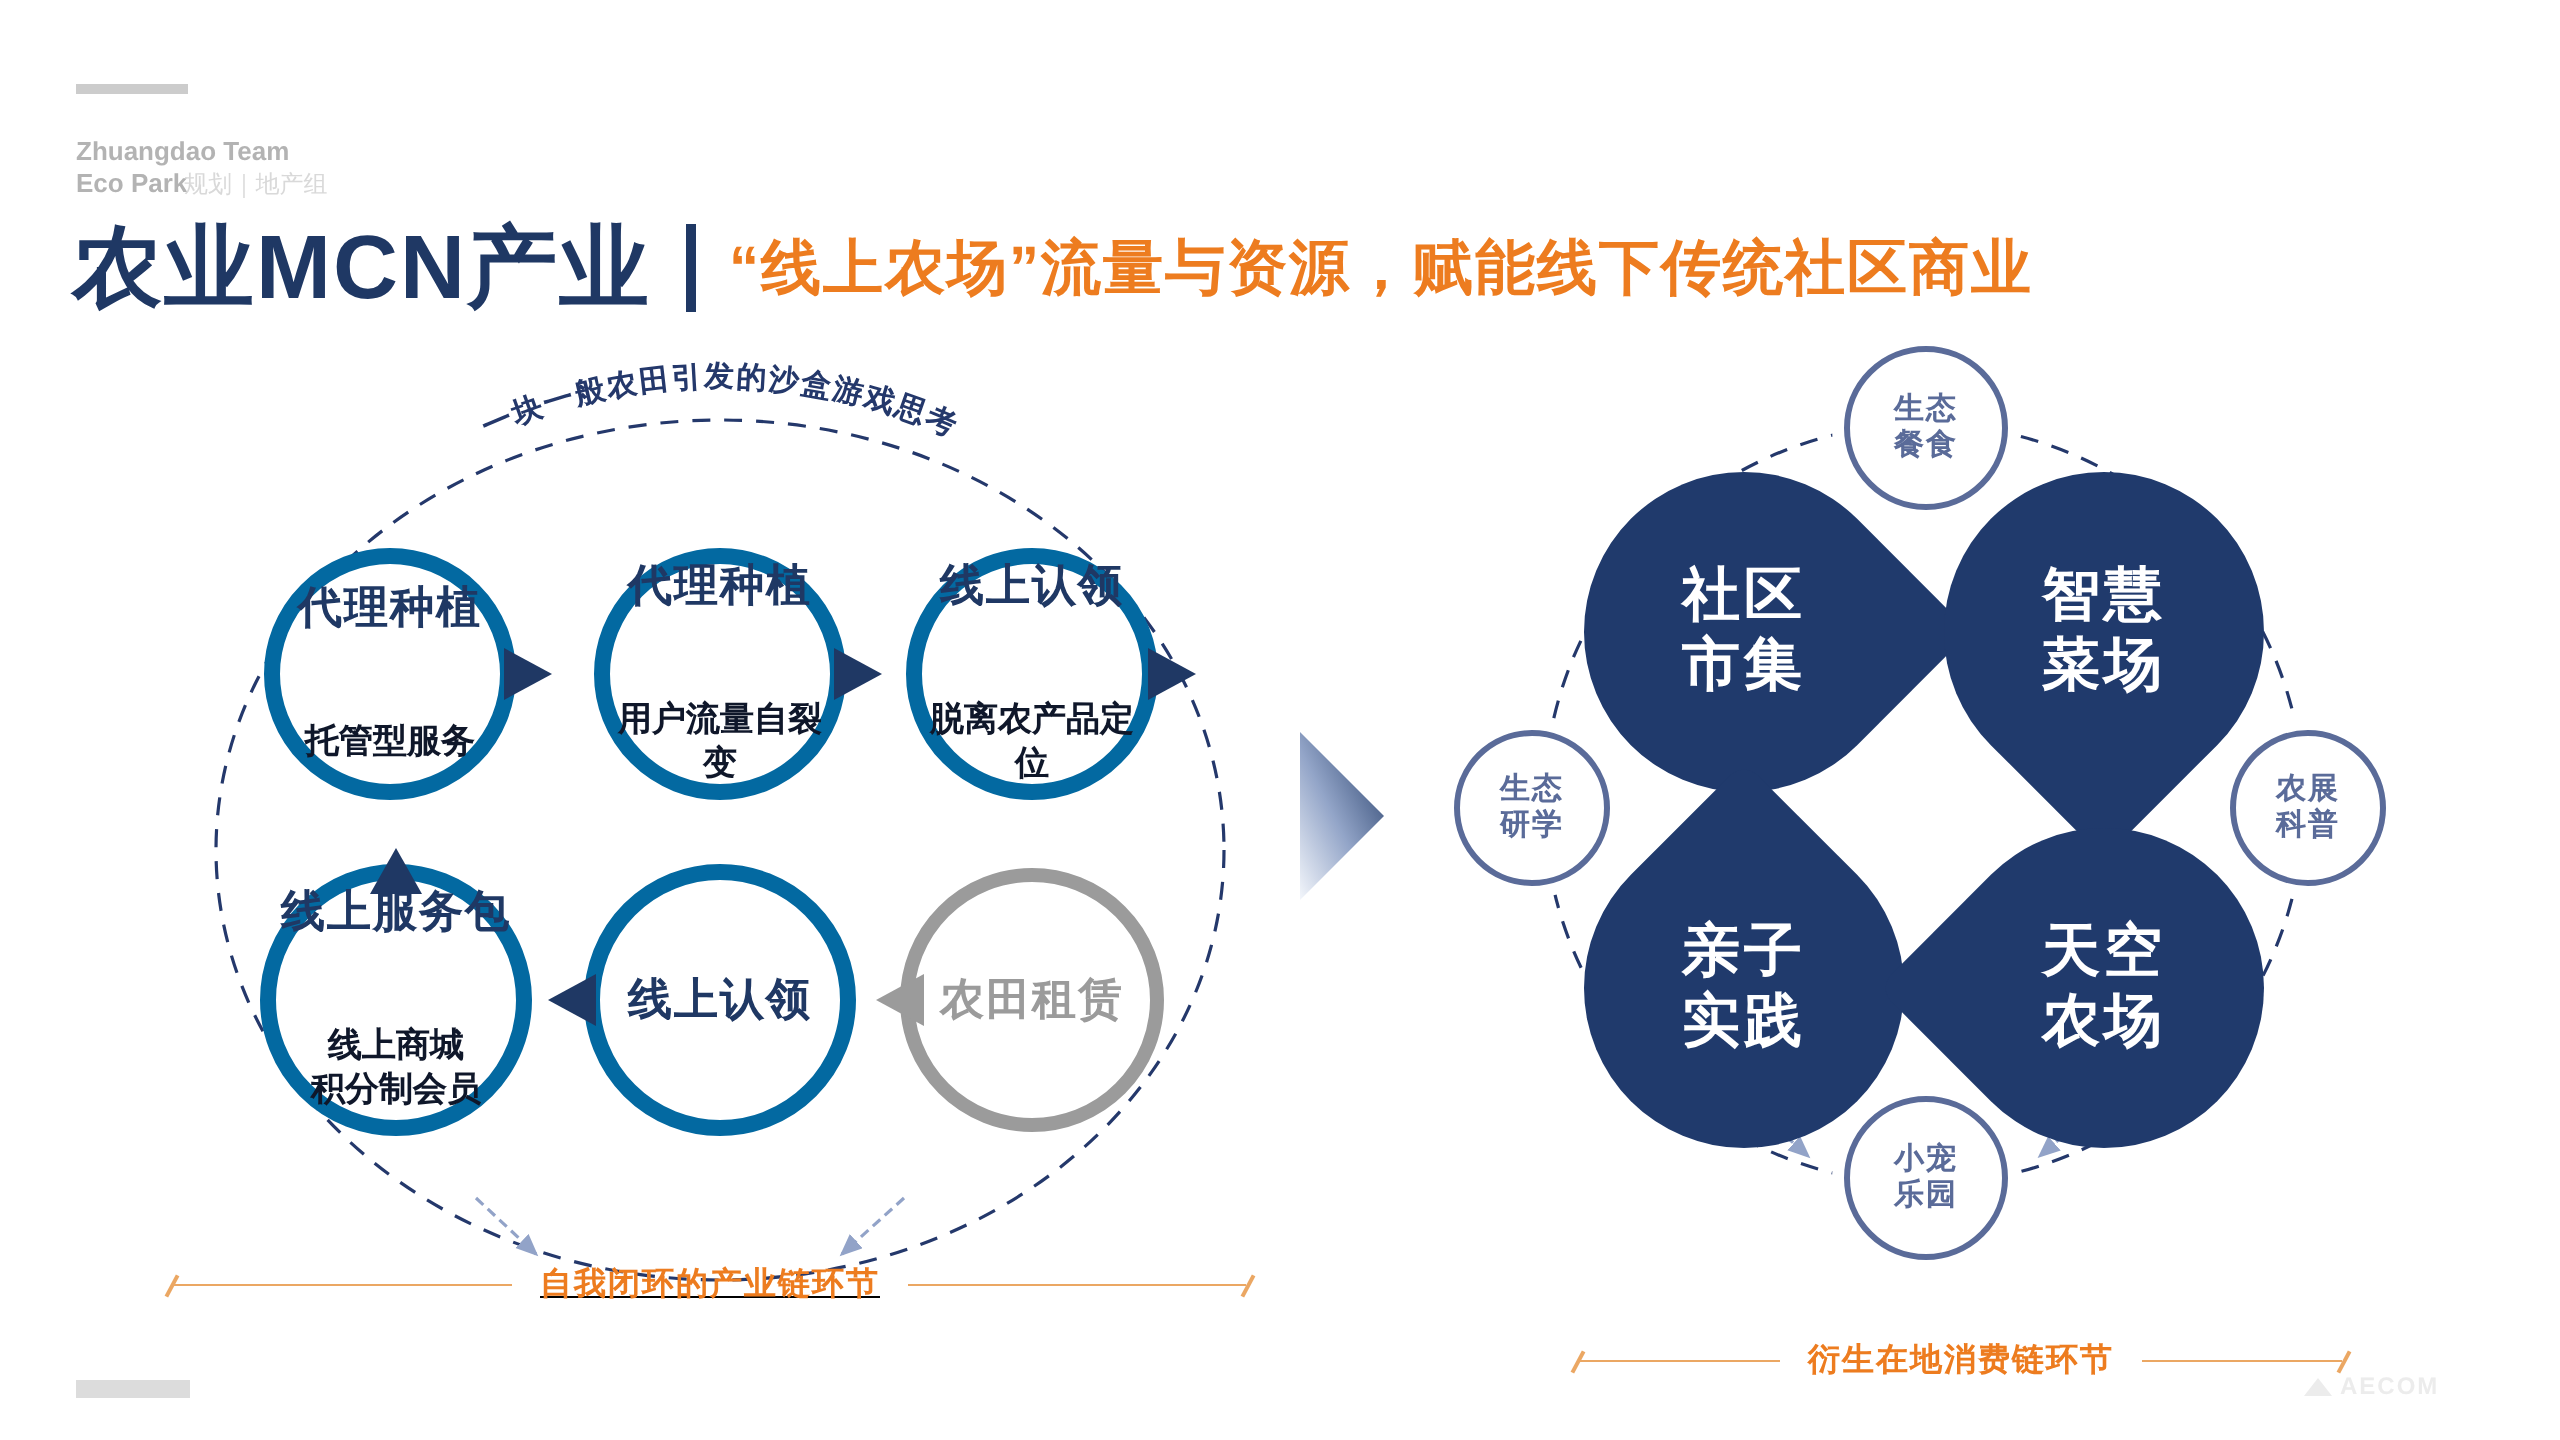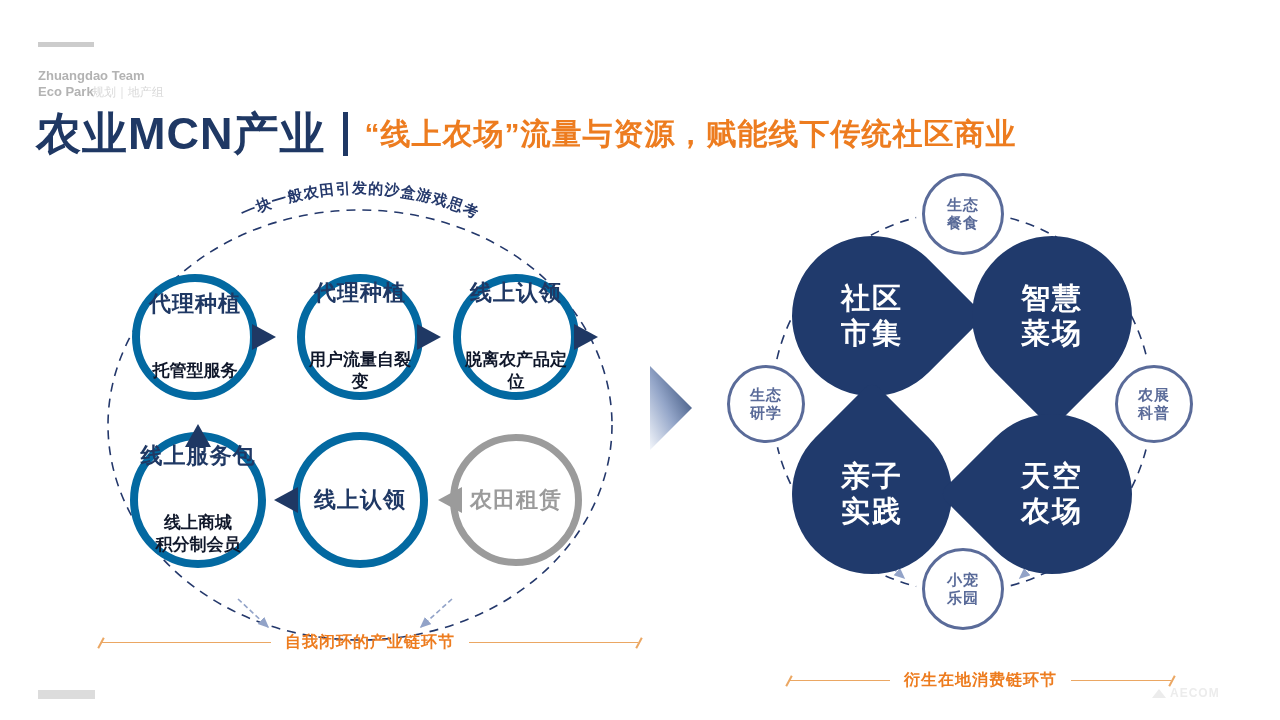--- a/index.html
+++ b/index.html
@@ -171,21 +171,21 @@
   </div>
   <div class="sat" style="left:1115px;top:365px;width:78px;height:78px;">
     <span>农展</span>
     <span>科普</span>
   </div>
   <div class="sat" style="left:727px;top:365px;width:78px;height:78px;">
     <span>生态</span>
     <span>研学</span>
   </div>
 
-  <div class="chain" style="left:100px;top:632px;width:540px;">
+  <div class="chain" style="left:85px;top:632px;width:540px;text-decoration:underline;">
     <div class="tick"></div>
     <div class="lab-line"></div>
     <div class="lab-text">自我闭环的产业链环节</div>
     <div class="lab-line"></div>
     <div class="tick"></div>
   </div>
   <div class="chain" style="left:788px;top:670px;width:385px;justify-content:center;">
     <div class="tick"></div>
     <div class="lab-line"></div>
     <div class="lab-text">衍生在地消费链环节</div>

